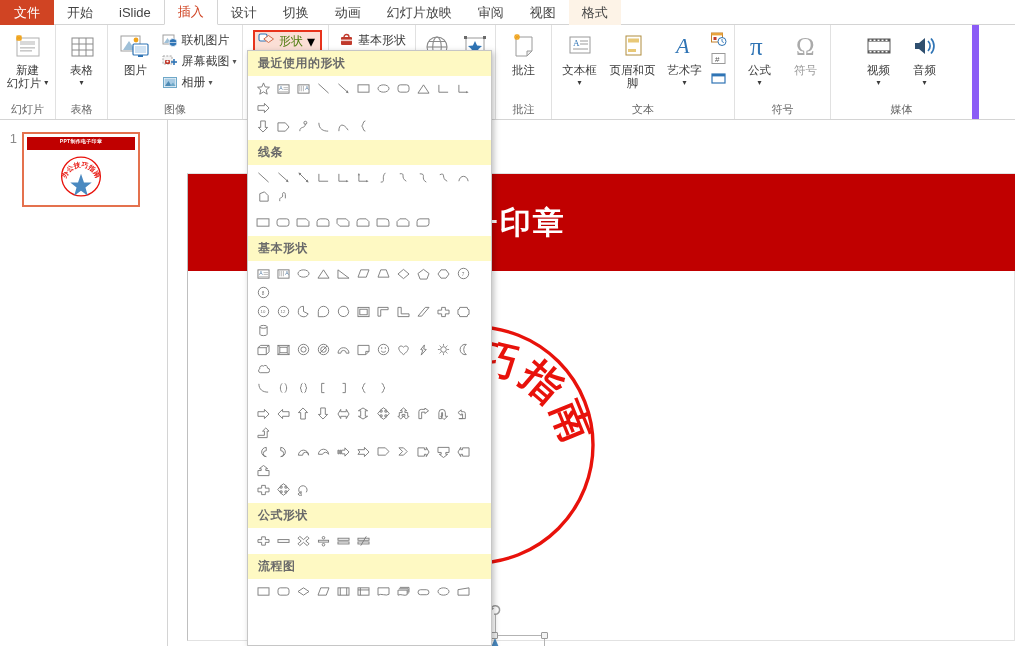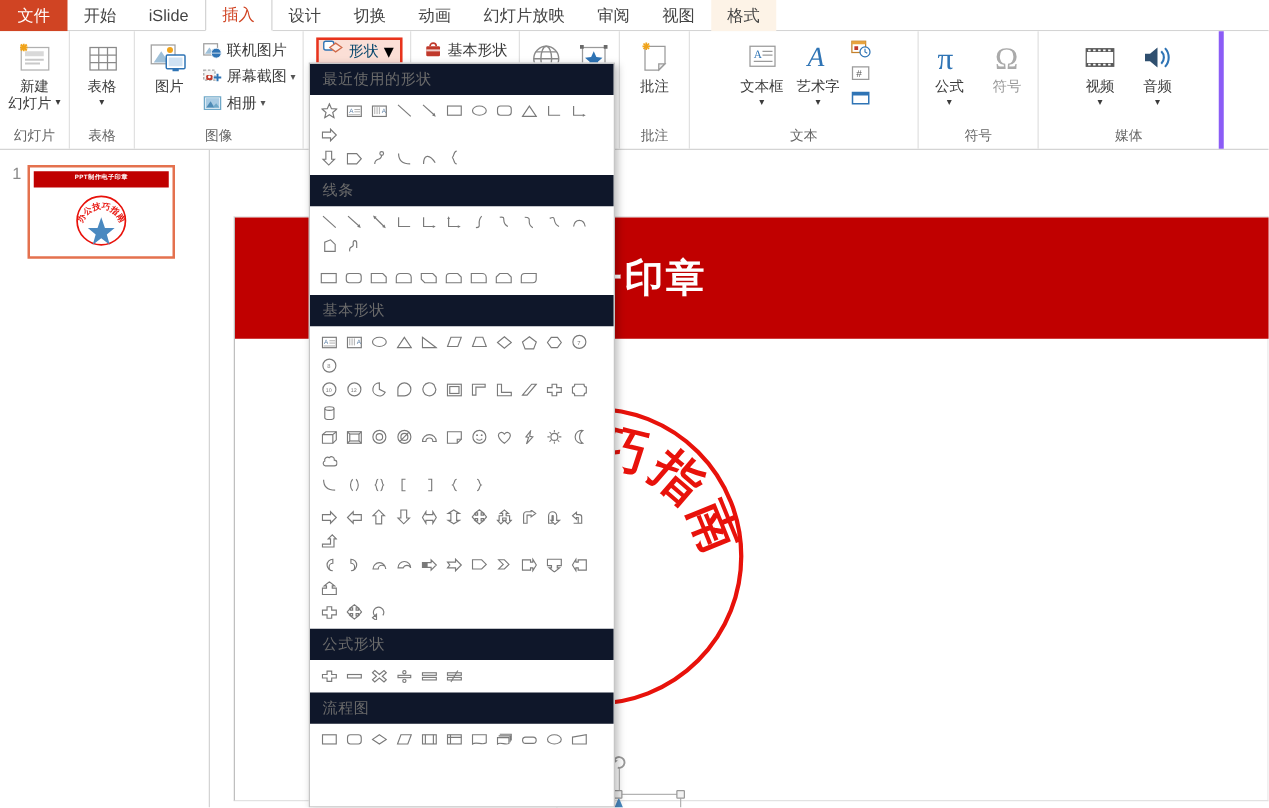--- a/index.html
+++ b/index.html
@@ -58,33 +58,33 @@
 
   .stack { display:flex; flex-direction:column; justify-content:flex-start; padding-top:2px;}
 
   
   .shapesbtn {
     position: relative;
     display:flex; align-items:center; gap:4px;
     border: 2px solid #e8331c; background:#fbdfd6;
     padding: 1px 5px 1px 3px; height: 22px;
   }
-  .shapesbtn .scap { font-size:12px; color:#0c4a6e; }
+  .shapesbtn .scap { font-size:12px; color:#4d7c0f; }
 
   
   .shapespanel {
     position: absolute; left: 247px; top: 50px; width: 245px; height: 596px;
     background: #ffffff;
     border: 1px solid #c6c6c6;
     box-shadow: 2px 2px 6px rgba(0,0,0,0.25);
     overflow: hidden;
     z-index: 50;
   }
   .sp-header {
-    background: #0f172a; color:#6a6a6a; font-size: 12px; font-weight: normal;
+    background: #fef9c3; color:#6a6a6a; font-size: 12px; font-weight: bold;
     padding: 4px 0 4px 10px; letter-spacing: .5px;
   }
   .sp-rows { padding: 3px 4px 4px 5px; }
   .sp-row { display:flex; flex-wrap: wrap; }
   .sp-cell {
     width: 20px; height: 19px; display:flex; align-items:center; justify-content:center;
     cursor: default;
   }
   .sp-cell svg { display:block; }
 
@@ -378,20 +378,30 @@
               <text x="8" y="14" font-size="9" fill="#2f74b5" font-family="serif">A</text>
               <g stroke="#9a9a9a" stroke-width="1">
                   <line x1="15" y1="9" x2="23" y2="9"></line>
                   <line x1="15" y1="12" x2="23" y2="12"></line>
                   <line x1="8" y1="17" x2="23" y2="17"></line>
                 </g>
             </svg>
           </div>
           <div class="cap"><span>文本框</span><br><span class="car">▾</span></div>
         </div>
+        <div class="bigbtn" style="width:60px">
+          <div class="glyph">
+            <svg width="30" height="30" viewBox="0 0 30 30">
+              <rect x="8" y="4" width="15" height="19" fill="#fff" stroke="#b08d3f"></rect>
+              <rect x="10" y="6.5" width="11" height="4" fill="#e8c877"></rect>
+              <rect x="10" y="17" width="8" height="3" fill="#e8c877"></rect>
+            </svg>
+          </div>
+          <div class="cap"><span>页眉和页脚</span></div>
+        </div>
         <div class="bigbtn" style="width:44px">
           <div class="glyph">
             <svg width="30" height="30" viewBox="0 0 30 30">
               <text x="6" y="21" font-size="22" fill="#2f74b5" font-style="italic" font-family="serif">A</text>
             </svg>
           </div>
           <div class="cap"><span>艺术字</span><br><span class="car">▾</span></div>
         </div>
         <div class="stack" style="padding-top:1px">
           <div class="smallrow" style="height:20px">
@@ -441,21 +451,21 @@
             <svg width="30" height="30" viewBox="0 0 30 30">
               <text x="5" y="23" font-size="25" fill="#aaaaaa" font-family="serif">Ω</text>
             </svg>
           </div>
           <div class="cap" style="color:#9a9a9a"><span>符号</span></div>
         </div>
       </div>
       <div class="rgroup-label">符号</div>
     </div>
 
-    <div class="rgroup" style="width:148px; border-right:4px solid #8b5cf6;">
+    <div class="rgroup" style="width:148px; border-right:7px solid #8b5cf6;">
       <div class="rgroup-body">
         <div class="bigbtn" style="width:46px">
           <div class="glyph">
             <svg width="30" height="30" viewBox="0 0 30 30">
               <rect x="4" y="7" width="22" height="14" fill="#fff" stroke="#5a5a5a"></rect>
               <g fill="#5a5a5a">
                 <rect x="4" y="7" width="22" height="2.6"></rect>
                   <rect x="4" y="18.4" width="22" height="2.6"></rect>
               </g>
               <g fill="#fff">

